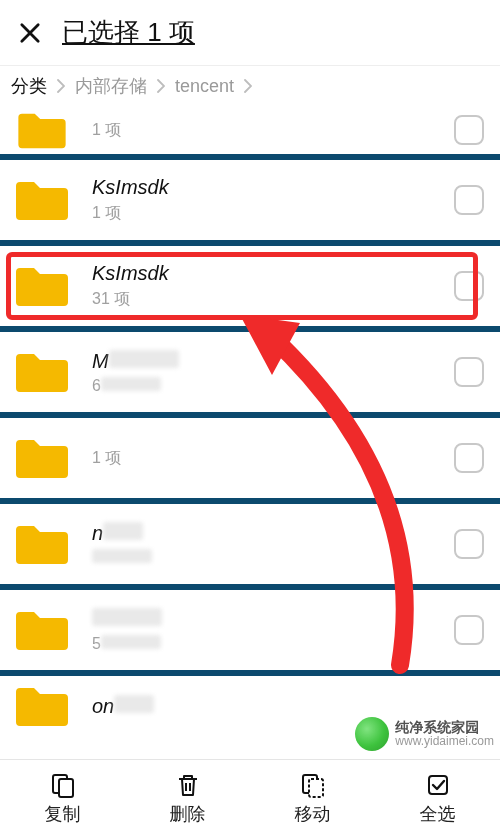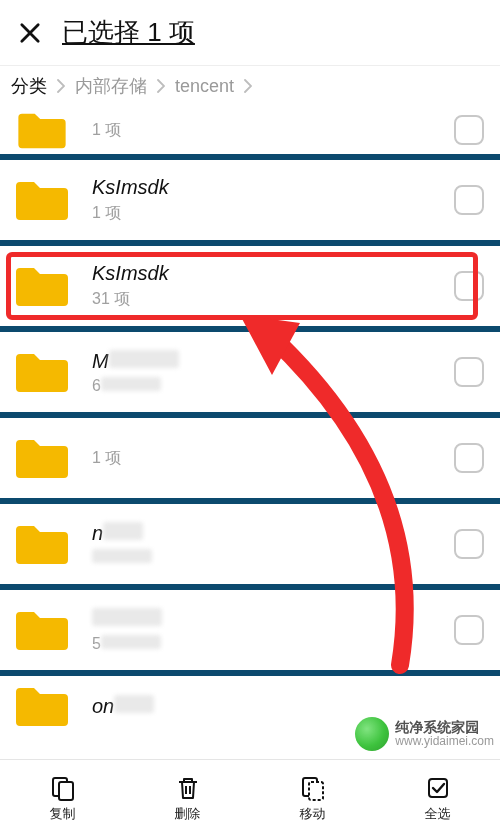--- a/index.html
+++ b/index.html
@@ -48,21 +48,21 @@
   .blur-half { width: 40px; height: 18px; }
 
   
   .arrow-overlay { position: absolute; left: 230px; top: 305px; width: 210px; height: 370px; pointer-events: none; }
   .arrow-overlay svg { width: 100%; height: 100%; }
 
   
   .bottombar { position: absolute; left: 0; right: 0; bottom: 0; height: 78px; display: flex; background: #fff; border-top: 1px solid #e5e5e5; }
   .action { flex: 1 1 0; display: flex; flex-direction: column; align-items: center; justify-content: center; gap: 4px; cursor: pointer; }
   .action svg { width: 26px; height: 26px; }
-  .action-label { font-size: 13px; color: #222; }
+  .action-label { font-size: 18px; color: #222; }
 
   
   .watermark { position: absolute; right: 6px; bottom: 86px; display: flex; align-items: center; gap: 6px; opacity: 0.85; }
   .watermark-logo { width: 34px; height: 34px; border-radius: 50%; background: radial-gradient(circle at 35% 35%, #6be06b 0%, #1db91d 55%, #0a8f0a 100%); flex: 0 0 auto; }
   .watermark-text { display: flex; flex-direction: column; line-height: 1.1; }
   .watermark-text .wm1 { font-size: 14px; color: #333; font-weight: 600; }
   .watermark-text .wm2 { font-size: 12px; color: #888; }
 </style>
 </head>
 <body>

